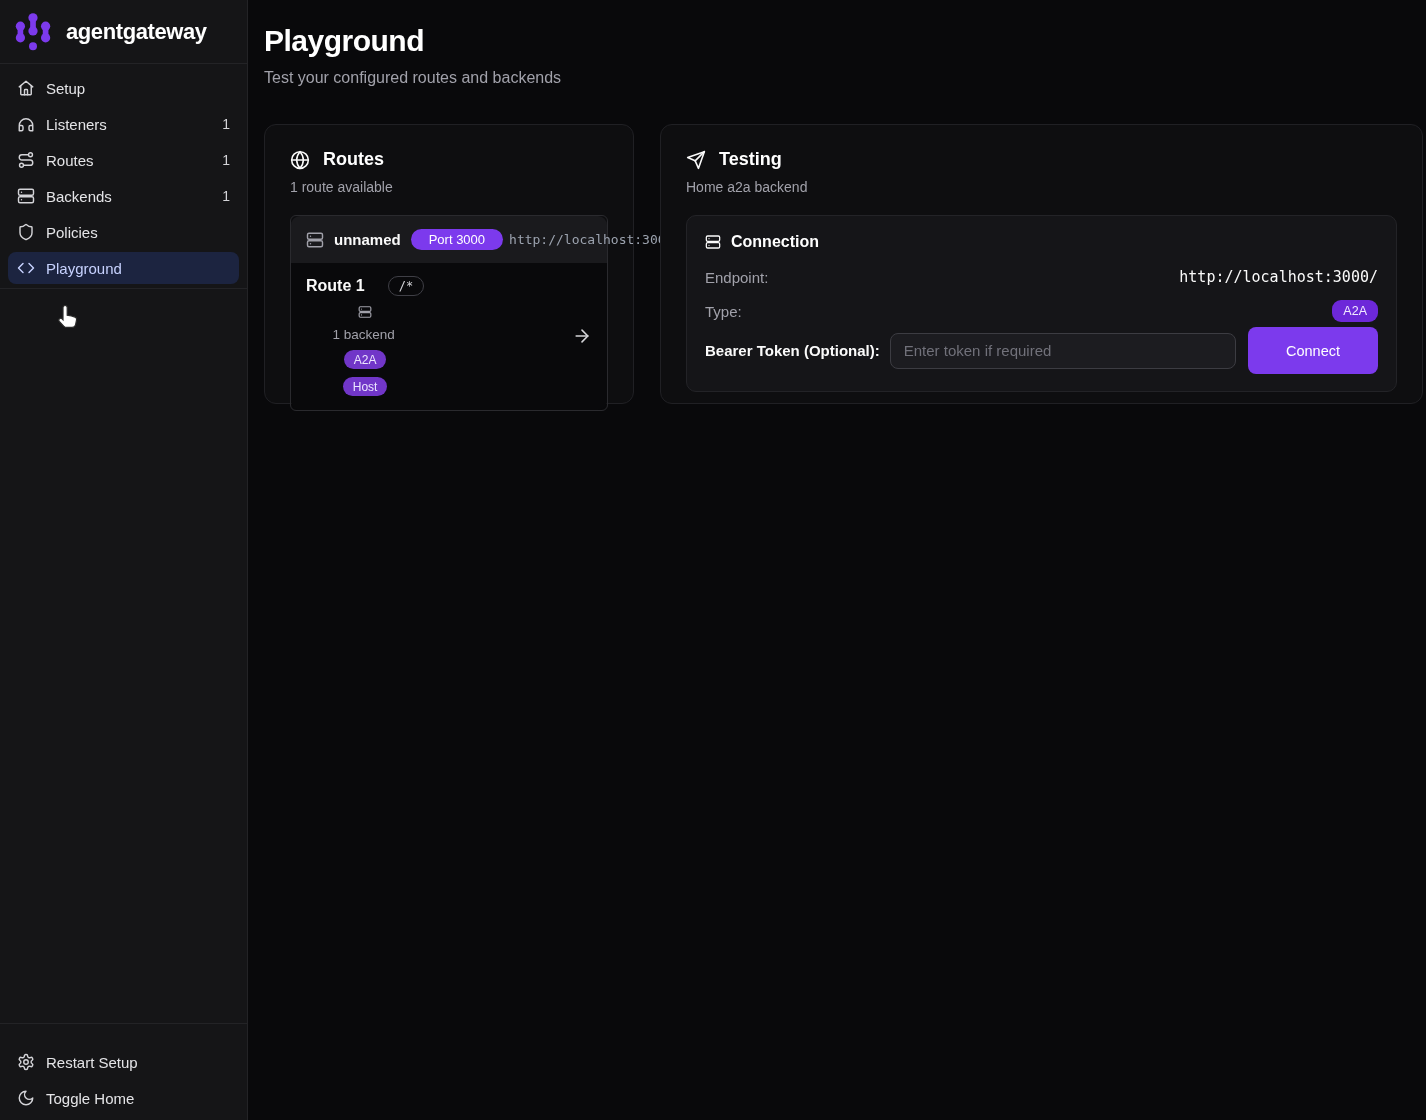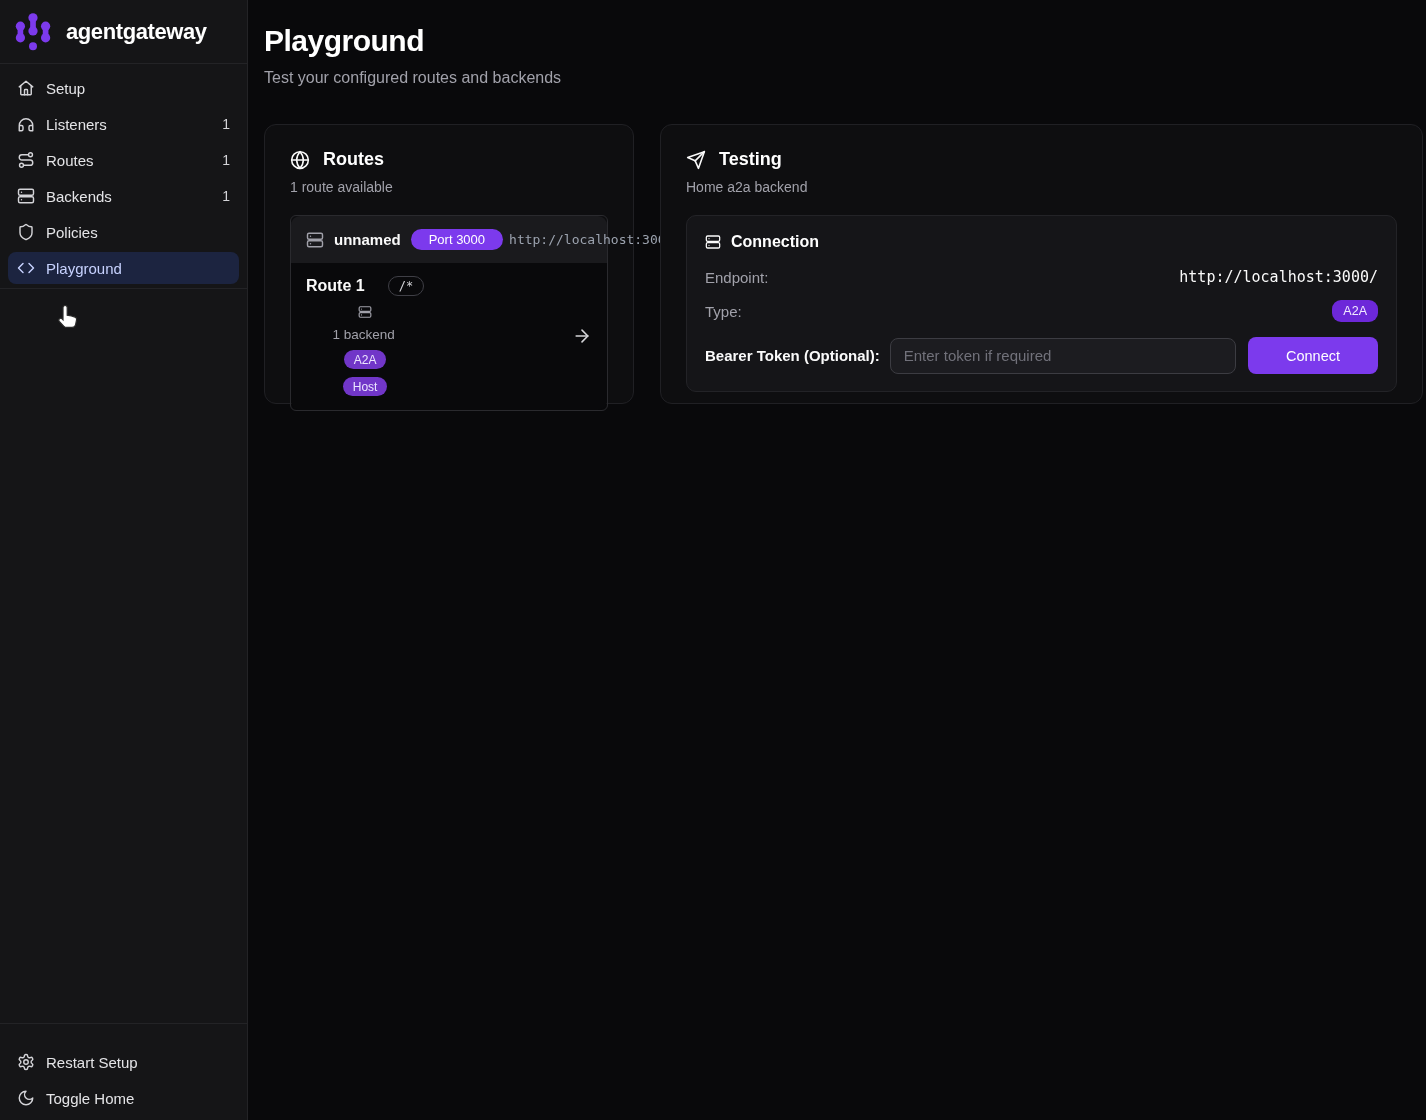--- a/index.html
+++ b/index.html
@@ -122,35 +122,35 @@
   .conn-title { font-size:16px; font-weight:700; color:#fff; }
   .conn-row { display:flex; align-items:center; justify-content:space-between; min-height:26px; }
   .conn-row + .conn-row { margin-top:8px; }
   .conn-label { font-size:15px; color:#a1a1aa; }
   .conn-value { font-size:15px; color:#fafafa; }
   .badge-a2a {
     background:#6d28d9; color:#f1eaff;
     font-size:12.5px; font-weight:500;
     padding:4px 11px; border-radius:9px;
   }
-  .bearer-row { display:flex; align-items:center; margin-top:13px; }
+  .bearer-row { display:flex; align-items:center; margin-top:3px; }
   .bearer-label { font-size:15px; font-weight:600; color:#fafafa; white-space:nowrap; }
   .token-input {
     flex:1; margin-left:10px; height:36px;
     background:#1c1c20;
     border:1px solid #3c3c42;
     border-radius:8px;
     padding:0 13px;
     font-size:15px; color:#e4e4e7;
     font-family:"Liberation Sans", sans-serif;
     outline:none;
   }
   .token-input::placeholder { color:#71717a; }
   .connect-btn {
-    margin-left:12px; width:130px; height:37px;
+    margin-left:12px; width:130px; height:47px;
     background:#7c3aed; color:#fff;
     border:none; border-radius:8px;
     font-size:14.5px; font-weight:500;
     font-family:"Liberation Sans", sans-serif;
     cursor:pointer;
   }
 
   .cursor-pointer-overlay { position:absolute; left:52px; top:302px; z-index:50; pointer-events:none; }
 
   svg { display:block; }

